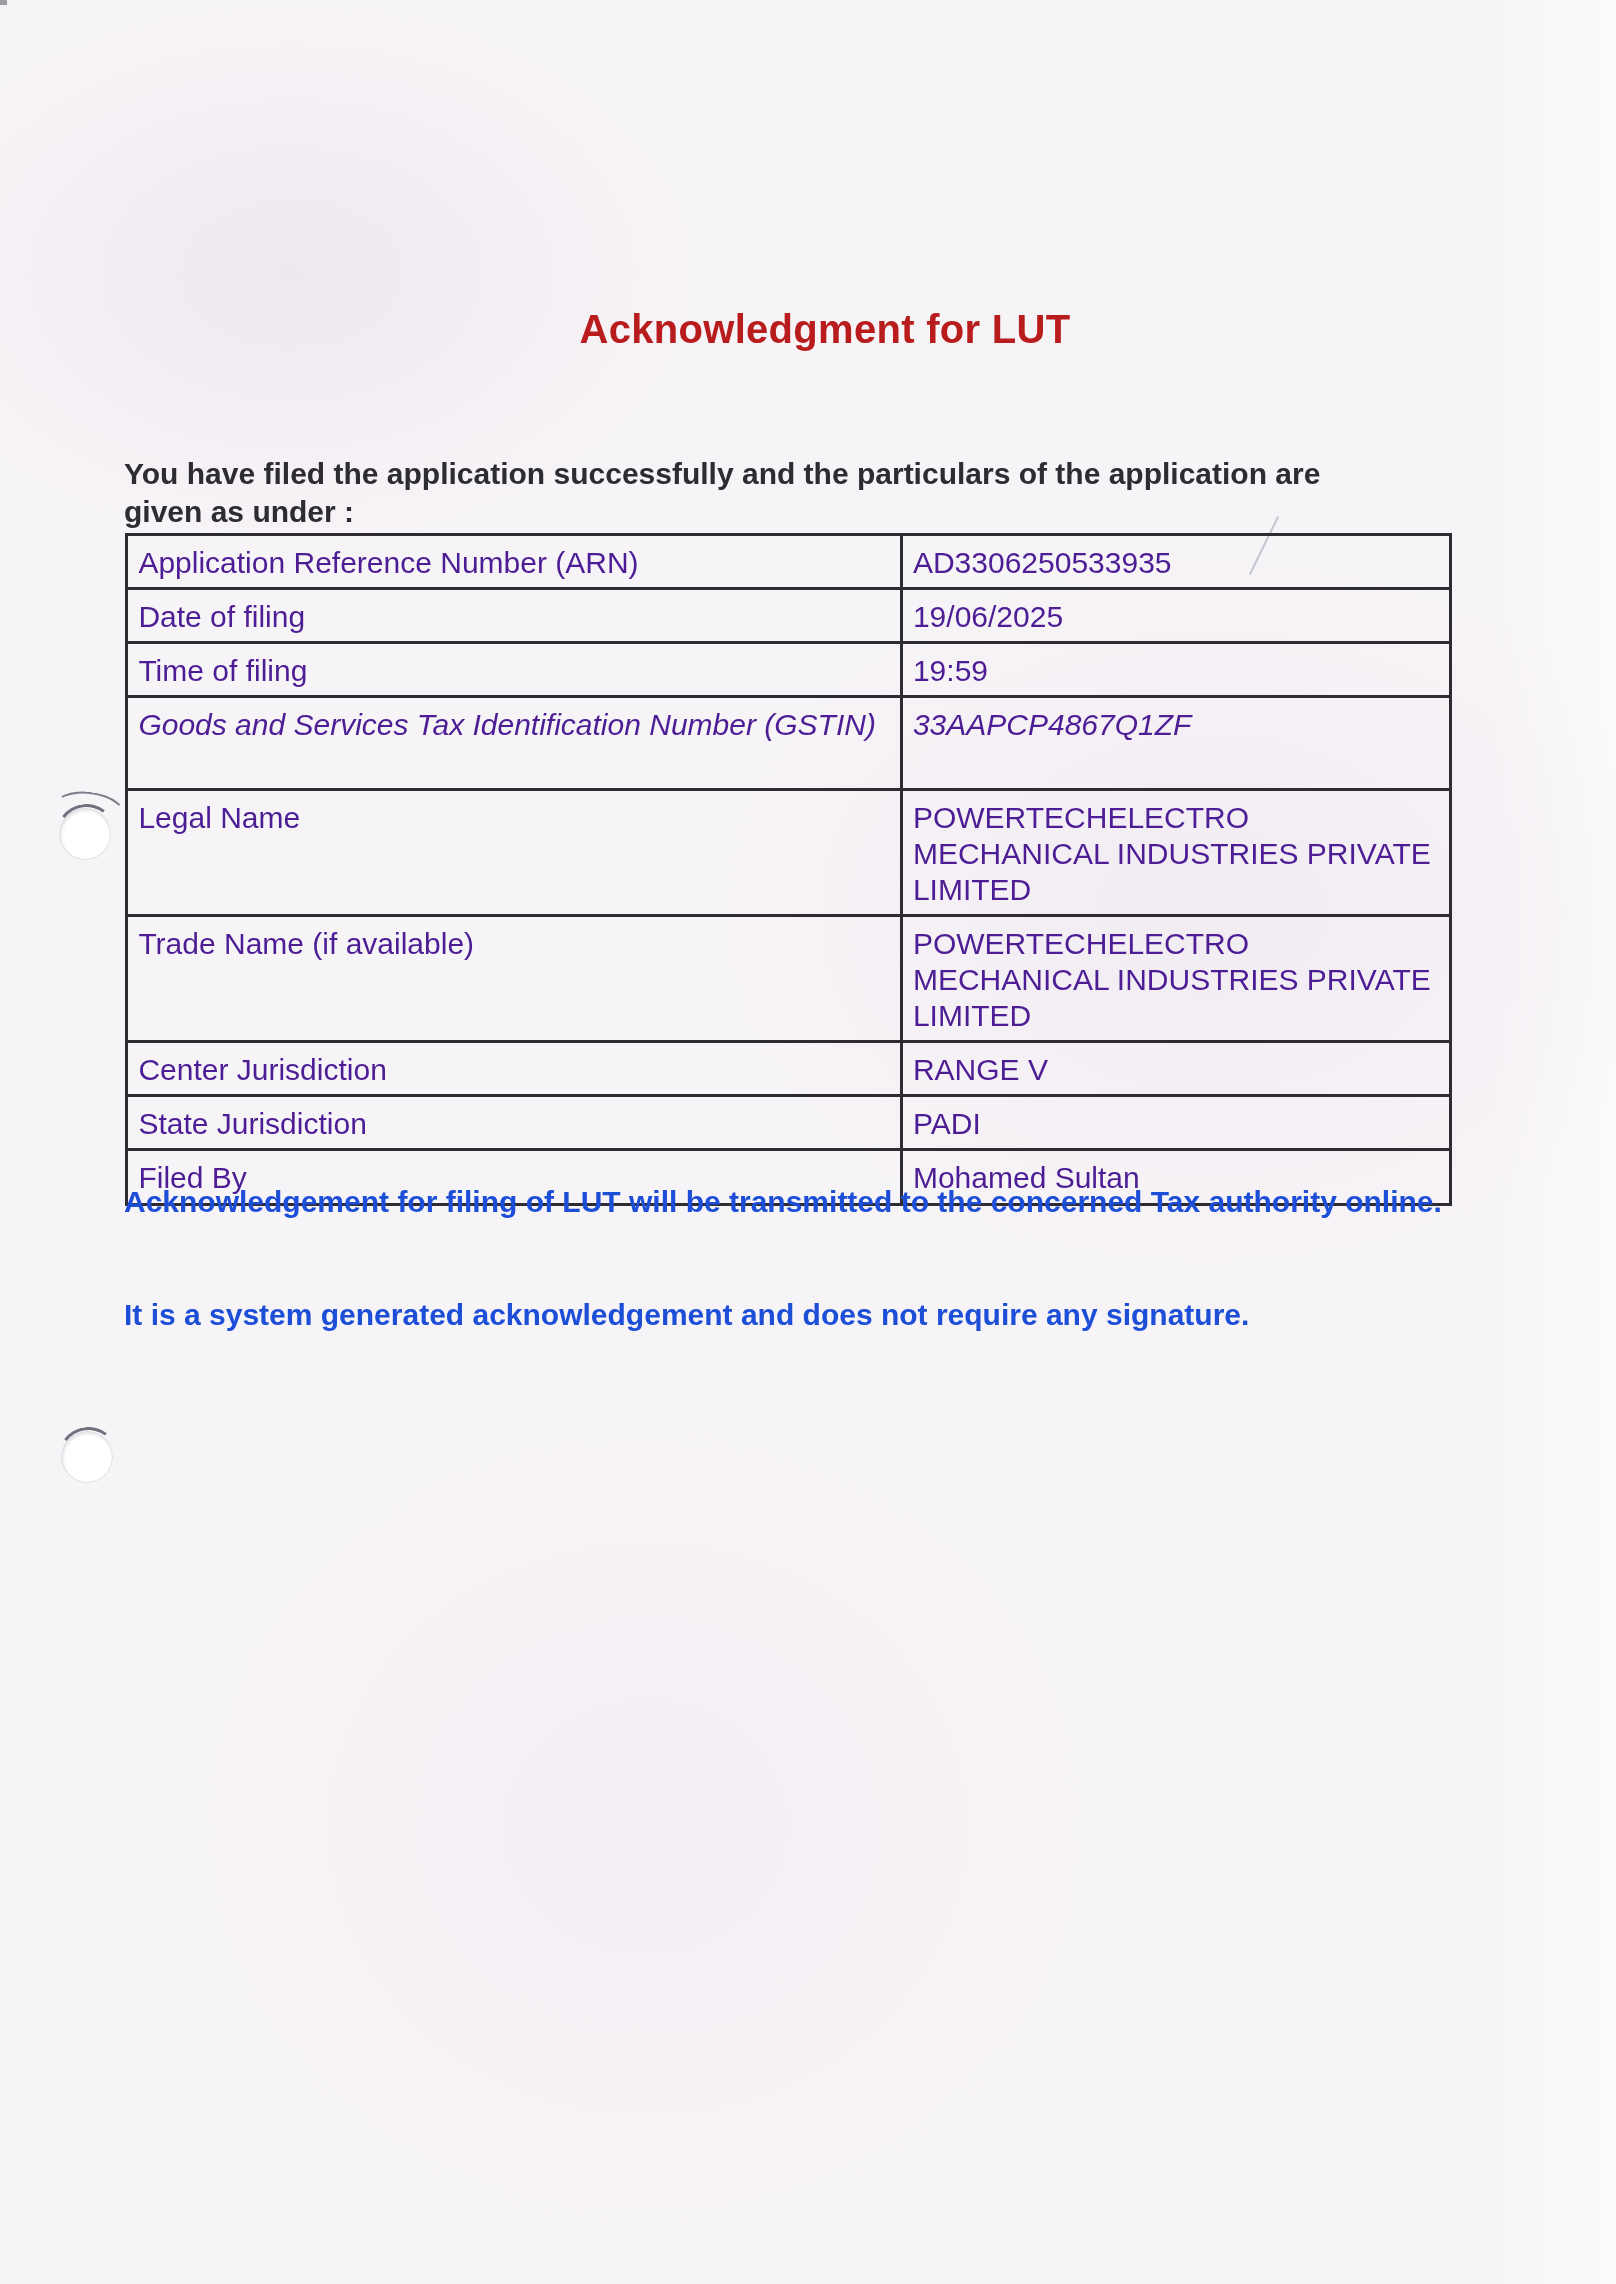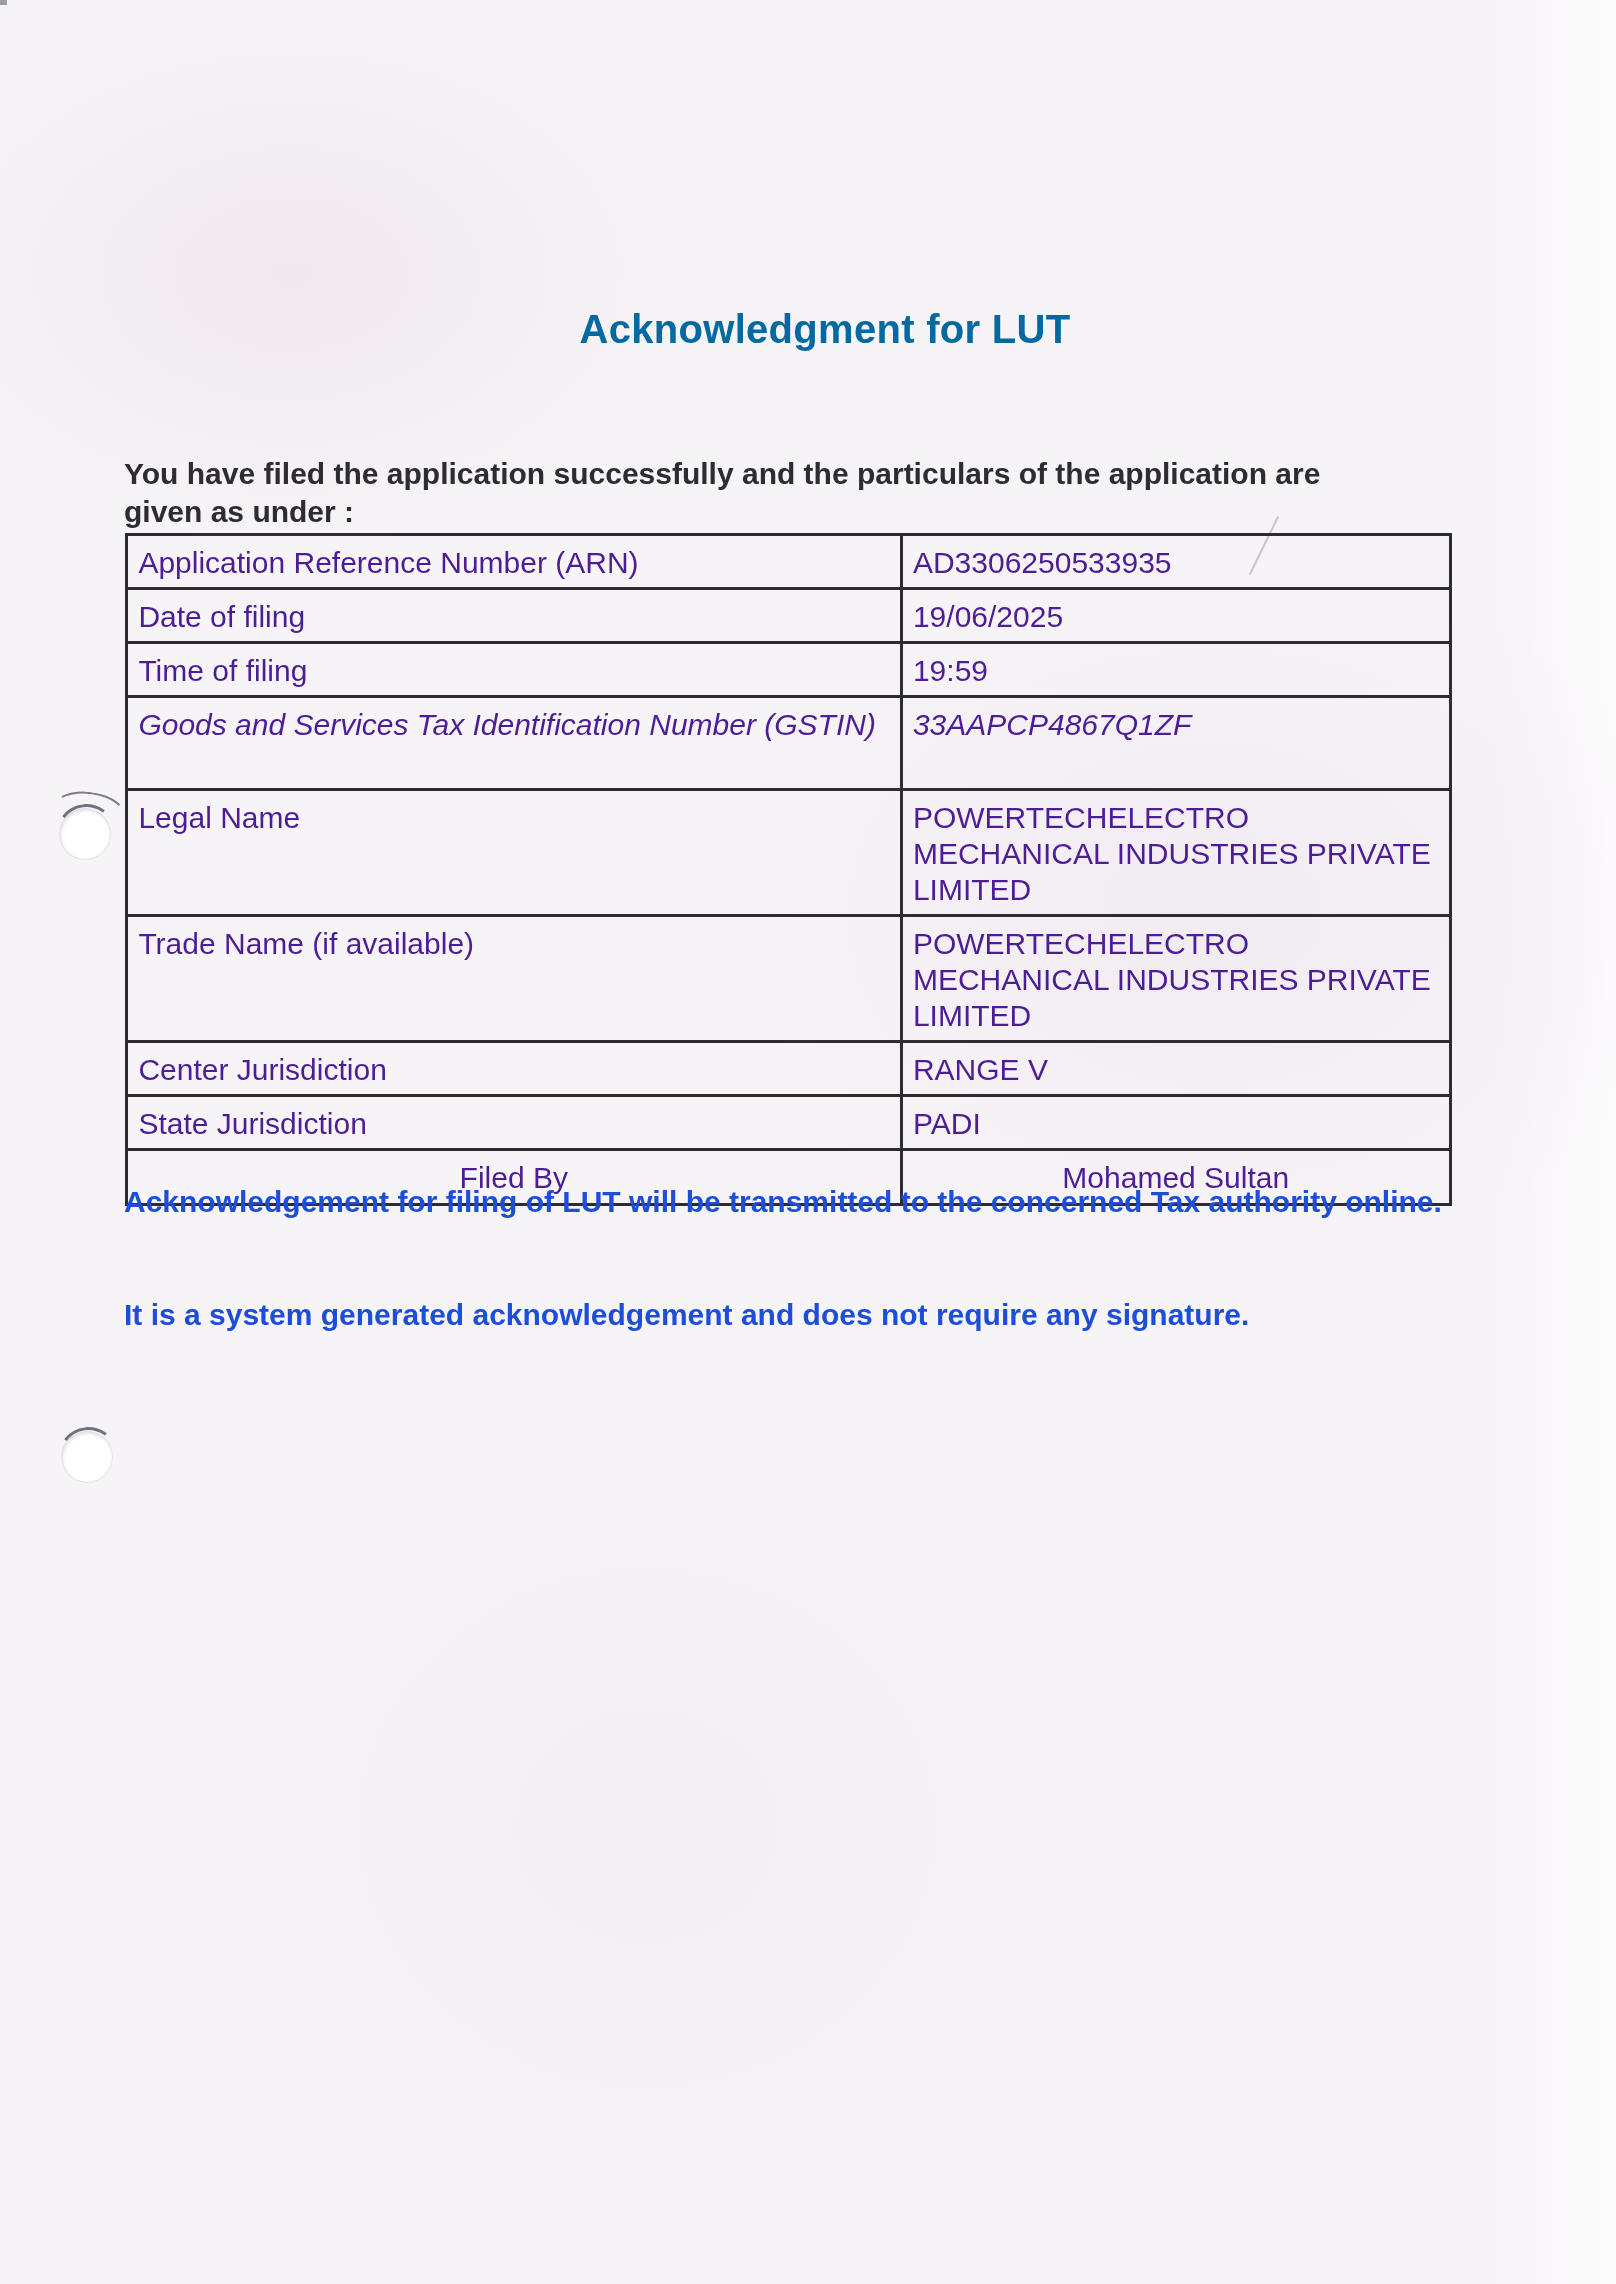--- a/index.html
+++ b/index.html
@@ -17,21 +17,21 @@
       radial-gradient(586px 391px at 18% 12%, rgba(233,222,233,.55), rgba(233,222,233,0) 70%),
       radial-gradient(717px 521px at 75% 40%, rgba(236,227,238,.5), rgba(236,227,238,0) 70%),
       radial-gradient(652px 586px at 40% 80%, rgba(238,230,238,.45), rgba(238,230,238,0) 70%),
       linear-gradient(to right, rgba(0,0,0,0) 92%, rgba(255,255,255,.65) 100%),
       #f7f4f7;
   }
   .title{
     position:absolute; top:280px; left:0; right:0;
     padding-left:34px;
     text-align:center;
-    font-size:40px; font-weight:bold; color:#0369a1;
+    font-size:40px; font-weight:bold; color:#b91c1c;
     letter-spacing:0.3px;
   }
   .intro{
     position:absolute; top:425px; left:124px; width:1277px;
     font-size:30px; line-height:38px; font-weight:bold;
     color:#2e2c33;
   }
   .lut-table{
     position:absolute; top:533px; left:125px; width:1327px;
     border-collapse:collapse; table-layout:fixed;
@@ -47,21 +47,21 @@
     line-height:36px;
     overflow:hidden;
   }
   .lut-table td.col-label{ width:58.5%; border-right-width:2.6px; }
   .lut-table td.col-value{ width:41.5%;margin-top:44px; }
   tr.r-h76  td{ height:50px;  box-sizing:border-box;}
   tr.r-h136 td{ height:93px; box-sizing:border-box;font-style:italic;}
   tr.r-h124 td{ height:81px; box-sizing:border-box;}
   tr.r-h128 td{ height:83px; box-sizing:border-box;}
   tr.r-h78  td{ height:51px;  box-sizing:border-box;}
-  tr.r-h84  td{ height:55px;  box-sizing:border-box;text-align:center;}
+  tr.r-h84  td{ height:55px;  box-sizing:border-box;}
   .note{
     position:absolute; left:124px; width:1368px;
     font-size:30px; font-weight:bold; color:#1d4ed8;
   }
   .note-1{ top:1155px; }
   .note-2{ top:1268px; }
   
   .hole{
     position:absolute; width:50px; height:50px; border-radius:50%;
     background:#ffffff;

